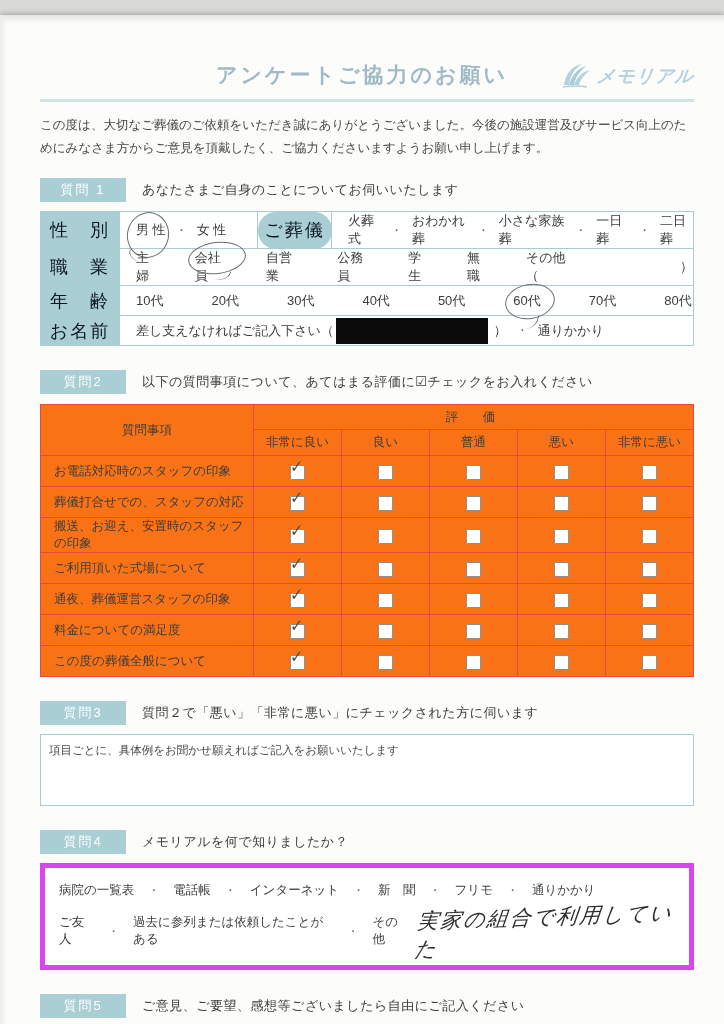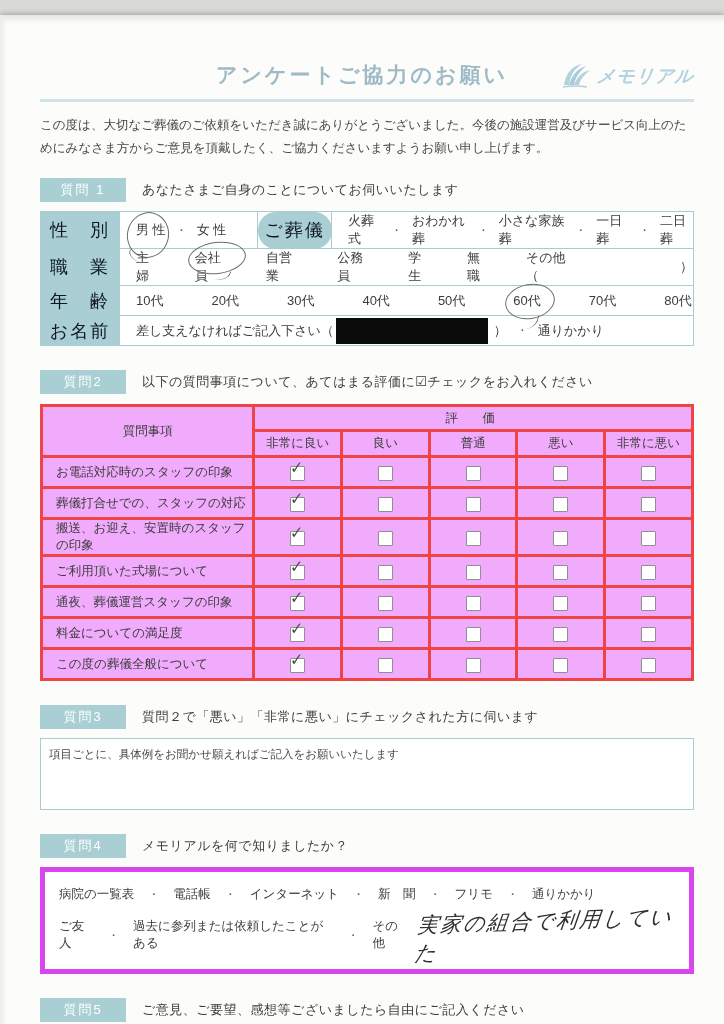--- a/index.html
+++ b/index.html
@@ -57,21 +57,21 @@
     border-right:1.6px solid #6d6d6d; border-radius:0 0 90% 0; transform:rotate(15deg); }
   .circ-age::before   { left:-8px; top:-8px; width:48px; height:33px; transform:rotate(-10deg); }
   .circ-age::after { content:''; position:absolute; left:10px; top:22px; width:14px; height:16px;
     border-right:1.6px solid #6d6d6d; border-radius:0 0 90% 0; transform:rotate(10deg); }
 
   .redact { display:inline-block; width:152px; height:26px; background:#0b0b0b;
     vertical-align:middle; margin:0 6px 0 2px; }
 
   
   .t2 { width:100%; margin-top:10px; }
-  .t2 th, .t2 td { border:3px solid #ef4444; background:#f0abfc; font-weight:normal; }
+  .t2 th, .t2 td { border:1px solid #ef4444; background:#f97316; font-weight:normal; }
   .t2 .c-item { width:213px; }
   .t2 .c-rate { width:88px; }
   .t2 th { font-size:12.5px; color:#3c3c3c; }
   .t2 .rate-span { height:25px; letter-spacing:6px; }
   .t2 .rate-name { height:26px; }
   .t2 td.item { font-size:12.5px; padding-left:13px; height:31px; }
   .t2 td.cb { text-align:center; }
   .checkbox { position:relative; display:inline-block; width:15px; height:15px;
     border:1.4px solid #8f8f8f; border-radius:1px; background:#fff; vertical-align:middle; }
   .checkbox .mark { position:absolute; left:-1px; top:-9px; font-size:16px; color:#4a4a4a;

